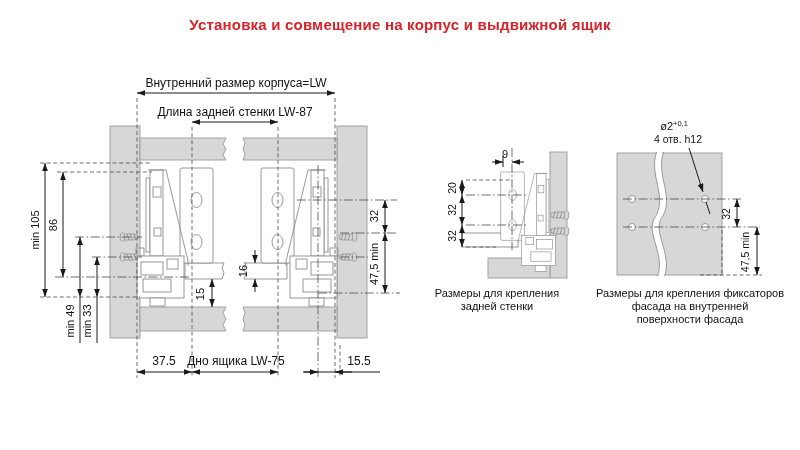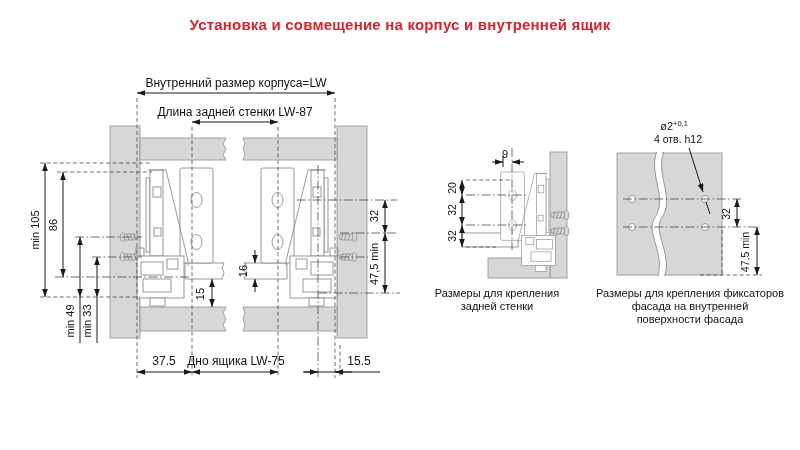--- a/index.html
+++ b/index.html
@@ -15,21 +15,21 @@
   .dash{stroke:#4a4a4a;stroke-width:.8;fill:none;stroke-dasharray:4 2.6;}
   .ddot{stroke:#4a4a4a;stroke-width:.8;fill:none;stroke-dasharray:9 2.5 1.6 2.5;}
   .t11{font-size:11px;fill:#111;}
   .t12{font-size:12px;fill:#111;}
   .t10{font-size:10.5px;fill:#111;}
   .mid{text-anchor:middle;}
 </style>
 </head>
 <body>
 
-<div class="title">Установка и совмещение на корпус и внутренней ящик</div>
+<div class="title">Установка и совмещение на корпус и выдвижной ящик</div>
 
 <svg width="800" height="450" viewBox="0 0 800 450">
   <defs>
     <marker id="ah" markerWidth="11" markerHeight="8" refX="8.4" refY="3" orient="auto-start-reverse" markerUnits="userSpaceOnUse">
       <path d="M0,0 L8.5,3 L0,6 Z" fill="#1a1a1a"></path>
     </marker>
 
     <g id="asmL">
       <rect class="wht" x="180" y="168" width="33" height="95" rx="2"></rect>
       <ellipse class="out" cx="196.5" cy="200" rx="5.5" ry="7.5"></ellipse>

